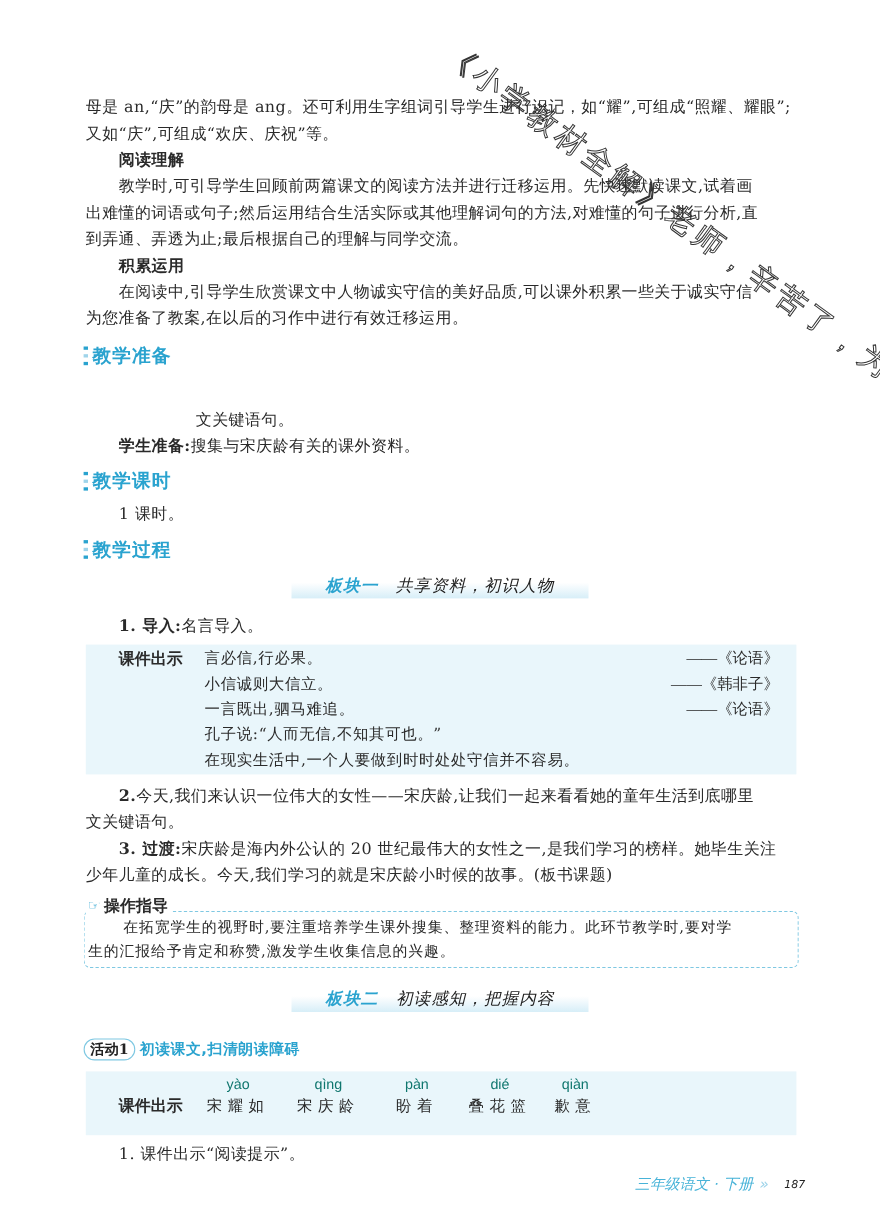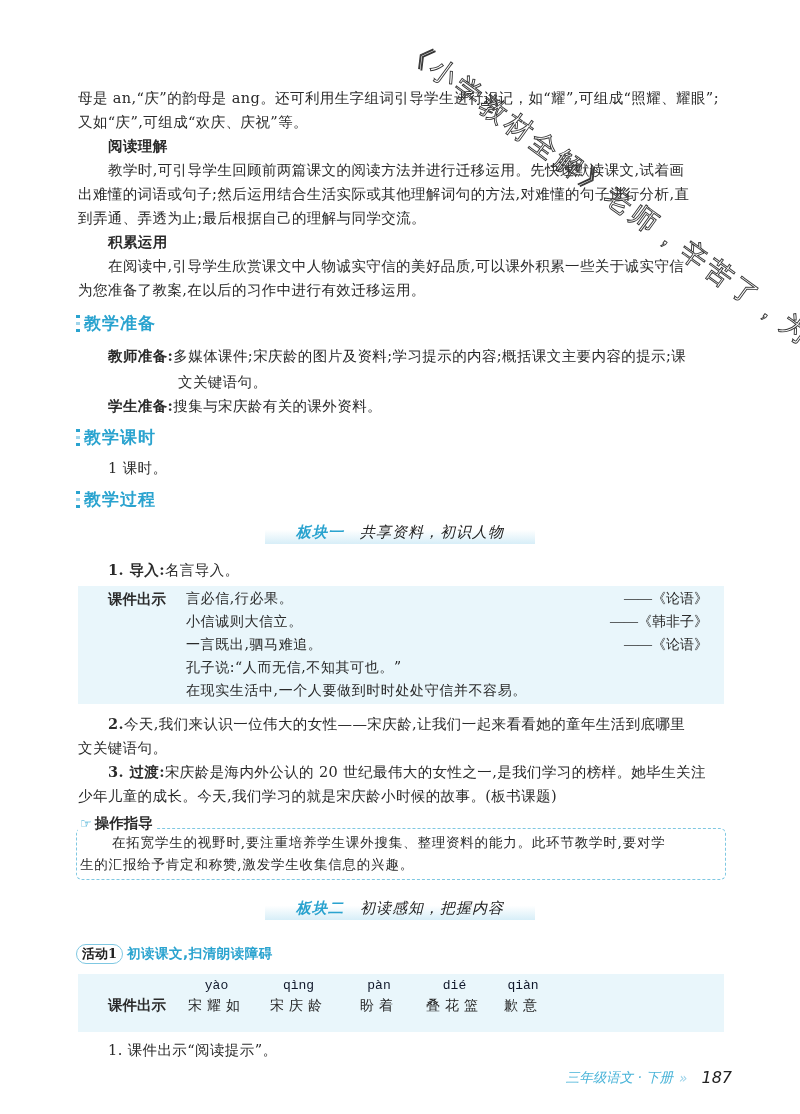--- a/index.html
+++ b/index.html
@@ -46,26 +46,26 @@
     position: absolute; left: 76px; top: 928px; display: flex; align-items: center;
     font-family: "DejaVu Sans", sans-serif; font-size: 13.5px; justify-content: center;
   }
   .act-badge {
     border: 1.5px solid #7fc8e2; border-radius: 10px; padding: 0 5px; font-family: "DejaVu Serif", serif;
     font-weight: bold; color: #222; background: #fff; margin-right: 4px; font-size: 13px;
   }
   .act-title { color: #2aa3cf; font-weight: bold; letter-spacing: 0.5px; }
   .py-box { position: absolute; left: 78px; top: 958px; width: 646px; height: 58px; background: #e9f6fb; }
   .py-word { position: absolute; top: 4px; text-align: center; }
-  .py-word .py { font-family: Liberation Mono, monospace; font-size: 13px; color: #0f172a; height: 16px; }
+  .py-word .py { font-family: Liberation Sans, sans-serif; font-size: 13px; color: #0f766e; height: 16px; }
   .py-word .hz { font-size: 14px; letter-spacing: 5px; margin-top: 3px; }
   .footer { position: absolute; right: 68px; top: 1052px; font-family: "DejaVu Sans", sans-serif; font-size: 13.5px; display: flex; align-items: center; font-style: italic; }
   .footer .book { color: #48b3d8; }
   .footer .arrow { color: #9fd4ea; margin: 0 14px 0 6px; }
-  .footer .pg { color: #222; font-size: 16px; }
+  .footer .pg { color: #222; font-size: 10px; }
   .watermark {
     position: absolute; left: 418px; top: 16px; transform-origin: 0 0; transform: rotate(36deg);
     font-family: "DejaVu Sans", sans-serif; font-size: 27px; color: transparent;
     -webkit-text-stroke: 0.9px #333; white-space: nowrap; letter-spacing: 4px; pointer-events: none;
   }
 </style>
 </head>
 <body>
 
 <div class="page">
@@ -82,23 +82,20 @@
   <div class="line indent" style="top:240px">在阅读中,引导学生欣赏课文中人物诚实守信的美好品质,可以课外积累一些关于诚实守信</div>
   <div class="line" style="top:264px">为您准备了教案,在以后的习作中进行有效迁移运用。</div>
 
   <div class="sec-head" style="top:296px">
     <span class="sec-bar">
         <i></i>
         <i></i>
         <i></i>
       </span>
     <span>教学准备</span>
-  </div>
-  <div class="line indent" style="top:330px">
-    <span class="bold">教师准备:</span><span>多媒体课件;宋庆龄的图片及资料;学习提示的内容;概括课文主要内容的提示;课</span>
   </div>
   <div class="line" style="top:356px;left:178px">文关键语句。</div>
   <div class="line indent" style="top:380px">
     <span class="bold">学生准备:</span><span>搜集与宋庆龄有关的课外资料。</span>
   </div>
 
   <div class="sec-head" style="top:410px">
     <span class="sec-bar">
         <i></i>
         <i></i>

